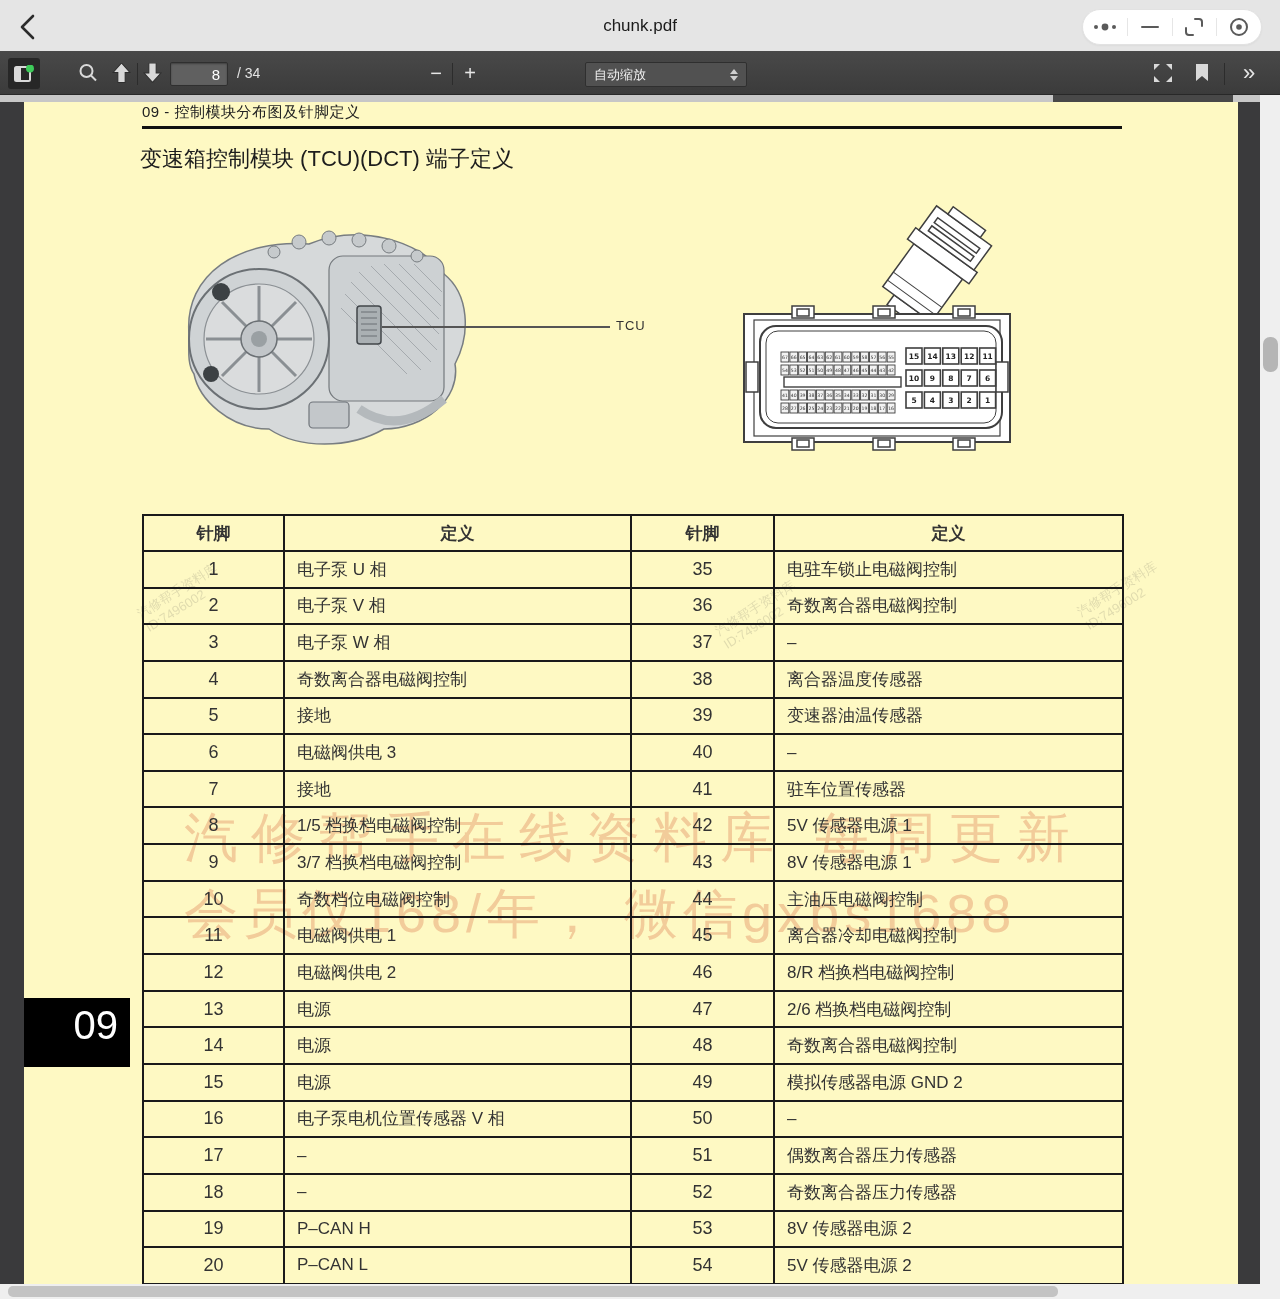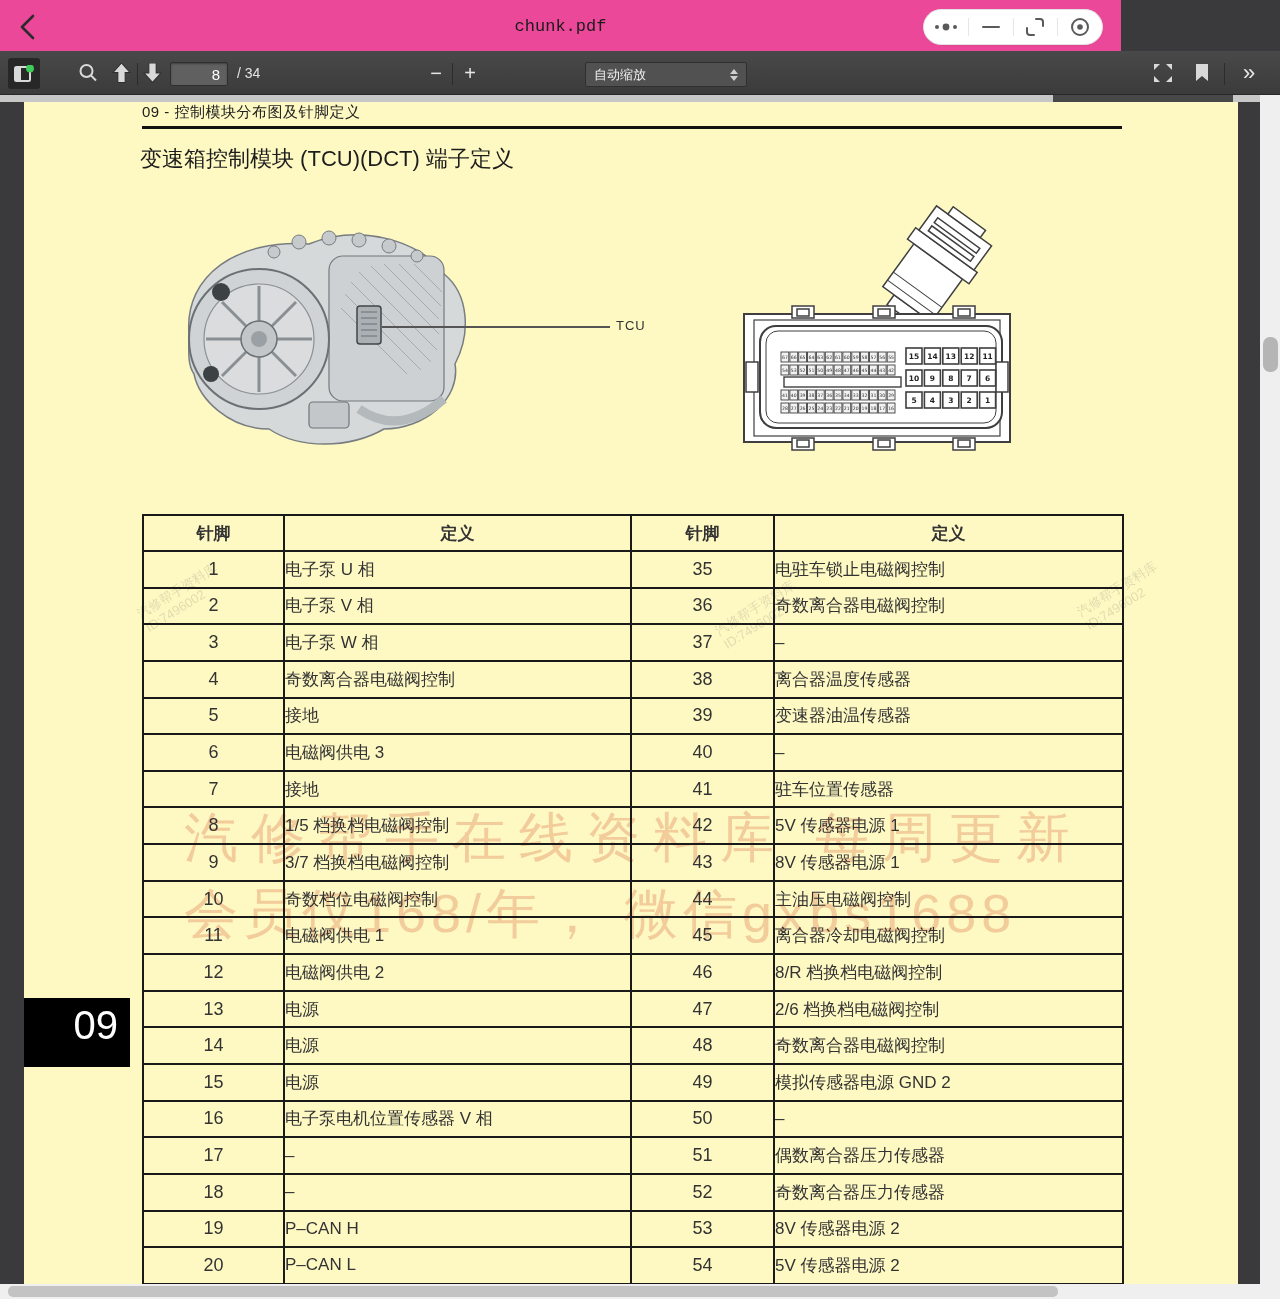--- a/index.html
+++ b/index.html
@@ -1,20 +1,20 @@
 <!DOCTYPE html>
 <html><head>
 <meta charset="utf-8">
 <style>
   * { margin:0; padding:0; box-sizing:border-box; }
   html,body { width:1280px; height:1299px; overflow:hidden; }
   body { font-family:"Liberation Sans","DejaVu Sans",sans-serif; position:relative; background:#3a3a3c; }
 
   
-  .titlebar { position:absolute; left:0; top:0; width:1121px; height:51px; background:#ec4899; z-index:30;font-family:Liberation Mono, monospace; }
+  .titlebar { position:absolute; left:0; top:0; width:1280px; height:51px; background:#e5e5e5; z-index:30; }
   .back-btn { position:absolute; left:14px; top:12px; width:30px; height:30px; cursor:pointer; }
   .doc-title { position:absolute; left:50%; top:50%; transform:translate(-50%,-50%); font-size:17px; color:#1b1b1b; }
   .capsule { position:absolute; right:18px; top:9px; width:180px; height:36px; border:1px solid #e2e2e2; border-radius:18px; background:#fff; display:flex; align-items:center; box-shadow:0 1px 2px rgba(0,0,0,.04); }
   .capsule .cell { flex:1; height:100%; display:flex; align-items:center; justify-content:center; }
   .capsule .divider { width:1px; height:18px; background:#e6e6e6; }
 
   
   .toolbar { position:absolute; left:0; top:51px; width:1280px; height:44px; background:linear-gradient(#494949,#3b3b3b); border-bottom:1px solid #282828; z-index:30; }
   .tb-item { position:absolute; display:flex; align-items:center; justify-content:center; }
   .sidebar-btn { left:8px; top:7px; width:32px; height:31px; background:#272727; border-radius:3px; cursor:pointer; }
@@ -61,21 +61,21 @@
   .wm-big.l1 { top:700px; letter-spacing:13px; }
   .wm-big.l2 { top:776px; letter-spacing:5px; }
 
   .chapter-tab { position:absolute; left:0; top:896px; width:106px; height:69px; background:#000; color:#fff; font-size:40px; text-align:right; line-height:55px; padding-right:12px; z-index:8; }
 
   
   .pin-table { position:absolute; left:118px; top:412px; width:980px; border-collapse:collapse; z-index:7; table-layout:fixed; }
   .pin-table th, .pin-table td { border:2px solid #1a1a1a; color:#333; background:transparent; }
   .pin-table th { font-size:17px; font-weight:bold; text-align:center; }
   .pin-table td.c-pin { font-size:18px; text-align:center; font-weight:normal; }
-  .pin-table td.c-def { font-size:17px; text-align:left; }
+  .pin-table td.c-def { font-size:17px; text-align:left; padding-left:12px; }
   .col-p1 { width:141px; } .col-d1 { width:347px; } .col-p2 { width:143px; } .col-d2 { width:349px; }
 
   .icon-stroke { stroke:#d9d9d9; fill:none; stroke-width:2; }
   .icon-fill { fill:#d9d9d9; }
   .cap-icon { stroke:#5a5a5a; fill:none; stroke-width:2; stroke-linecap:round; }
 </style>
 </head>
 <body>
 
 <div class="titlebar">

